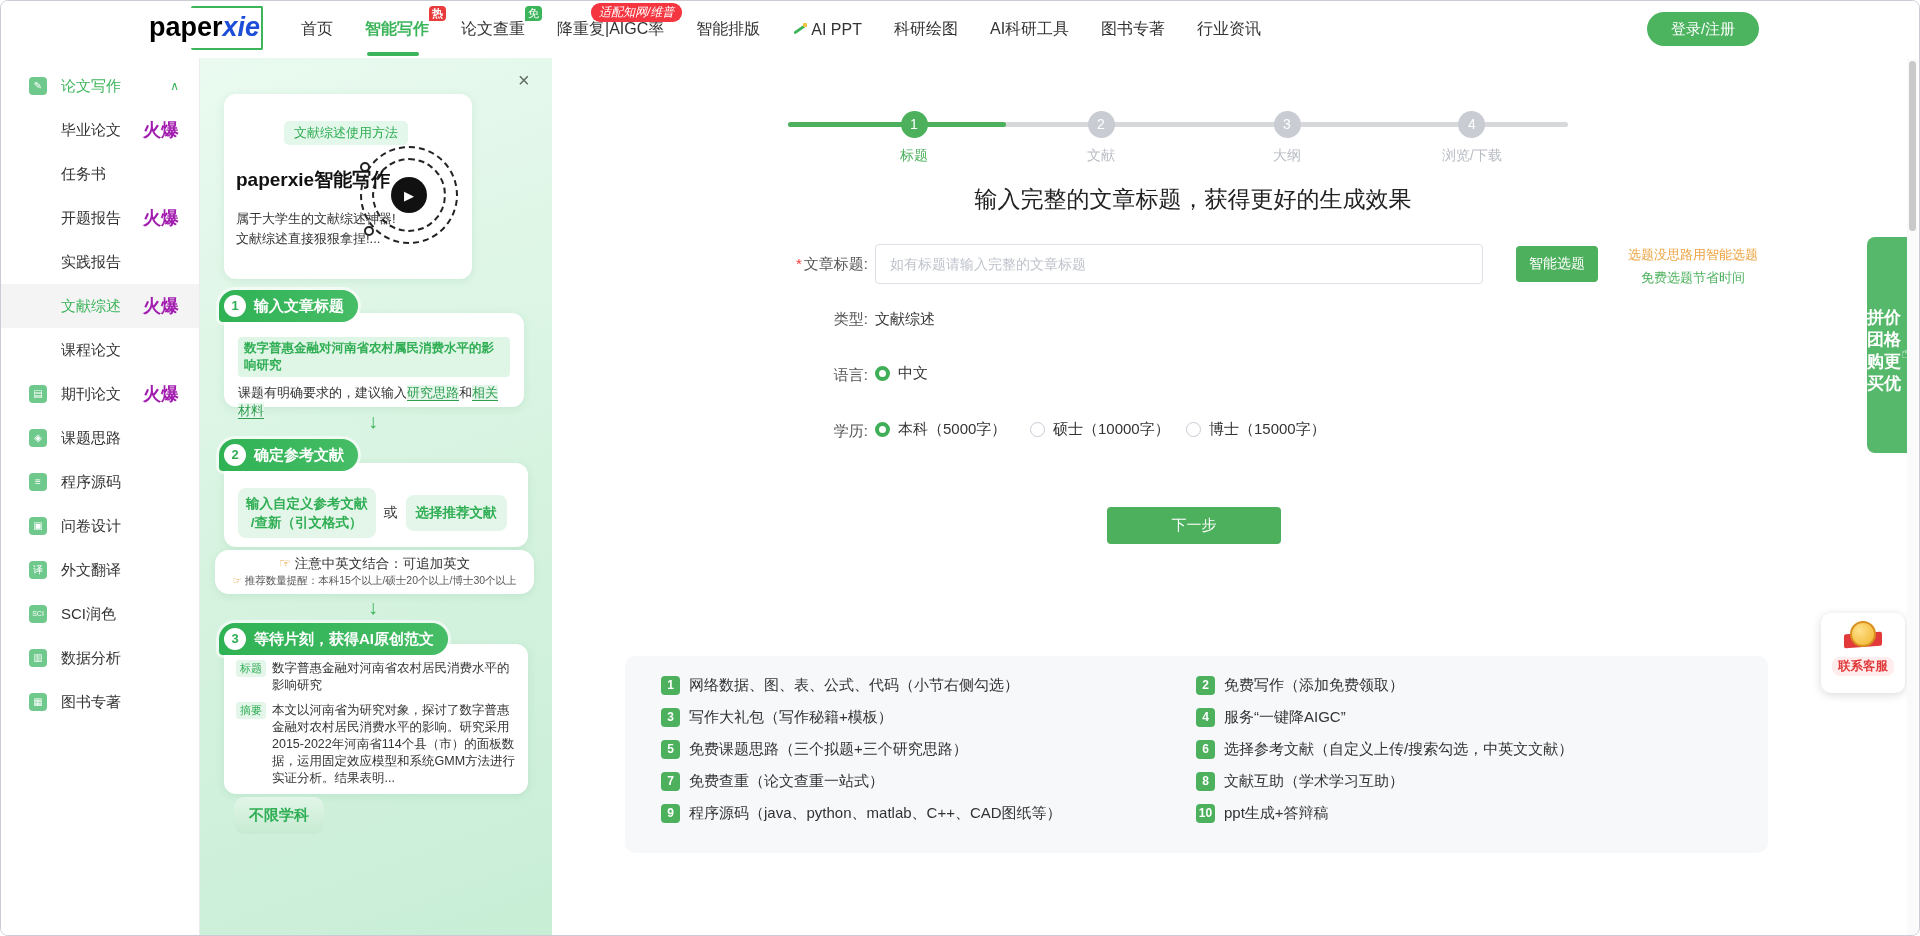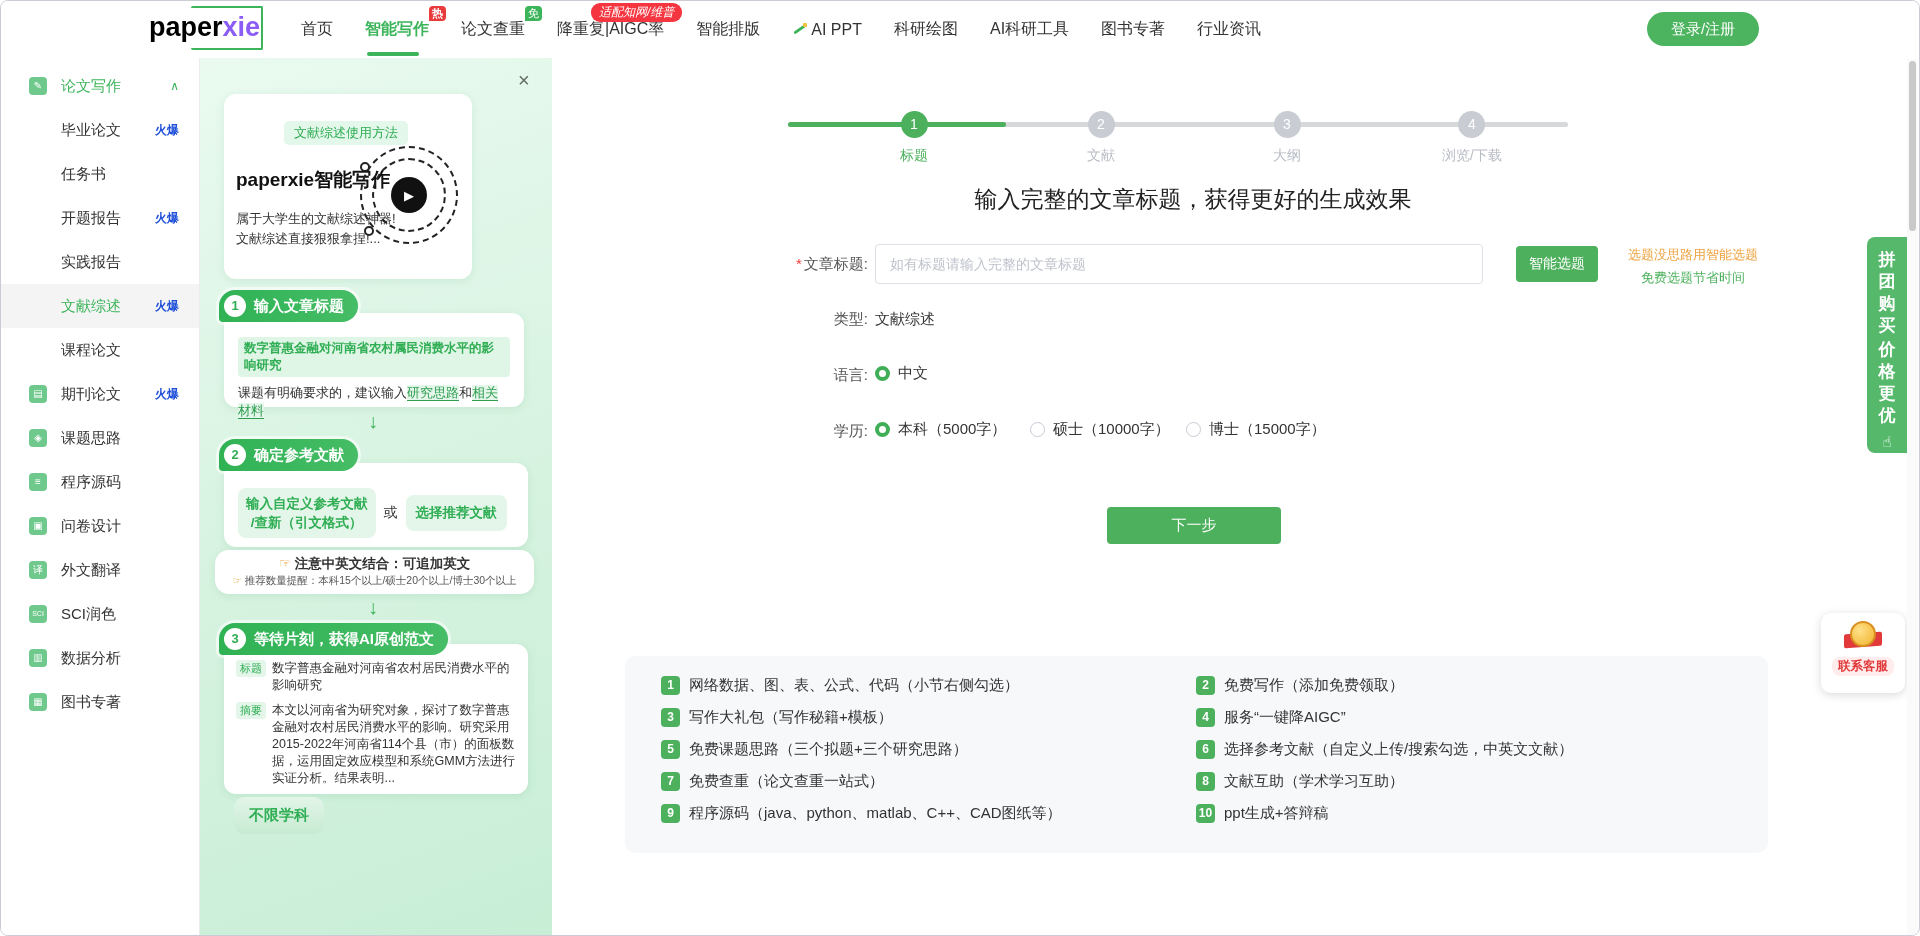--- a/index.html
+++ b/index.html
@@ -3,41 +3,41 @@
 <meta charset="utf-8">
 <style>
   * { margin:0; padding:0; box-sizing:border-box; }
   html,body { width:1920px; height:936px; }
   body { font-family:"Liberation Sans","DejaVu Sans",sans-serif; background:#fff; position:relative; overflow:hidden; }
   .page { position:absolute; inset:0; border:1px solid #c9ccd4; border-radius:8px; overflow:hidden; background:#fff; }
 
   
   .topbar { position:absolute; left:0; top:0; width:100%; height:57px; background:#fff; z-index:40; }
   .logo { position:absolute; left:148px; top:11px; font-size:27px; font-weight:bold; letter-spacing:0; cursor:pointer; }
-  .logo .lx { color:#8b5cf6; }
+  .logo .lx { color:#1d4ed8;font-style:italic; }
   .logo-bracket { position:absolute; left:42px; top:-6px; width:72px; height:44px; border-top:2px solid #3cb45a; border-right:2px solid #3cb45a; border-bottom:2px solid #3cb45a; border-radius:2px; pointer-events:none; }
   .nav { position:absolute; left:300px; top:0; height:57px; display:flex; align-items:center; gap:32px; }
   .nav-item { position:relative; font-size:16px; color:#333; cursor:pointer; text-decoration:none; white-space:nowrap; display:flex; align-items:center; gap:4px; }
   .nav-item.active { color:#3cb45a; font-weight:bold; }
   .nav-item.active .under { position:absolute; left:2px; bottom:-16px; width:52px; height:4px; background:#3cb45a; border-radius:2px; }
   .badge { position:absolute; top:-13px; right:-17px; font-style:normal; font-size:11px; color:#fff; padding:1px 3px; border-radius:4px 4px 4px 0; line-height:13px; }
   .badge.red { background:#e93b3b; }
   .badge.green { background:#3cb45a; }
   .top-pill { position:absolute; top:-16px; left:34px; background:#f5353f; color:#fff; font-size:12px; padding:1px 8px; border-radius:9px; white-space:nowrap; }
   .wand { display:inline-block; width:15px; height:15px; position:relative; }
   .wand:before { content:""; position:absolute; left:1px; top:6px; width:13px; height:3px; background:#3cb45a; transform:rotate(-35deg); border-radius:2px; }
   .wand:after { content:""; position:absolute; right:0; top:1px; width:4px; height:4px; background:#f5c342; border-radius:1px; }
   .login { position:absolute; left:1646px; top:11px; width:112px; height:34px; background:#4cb35f; color:#fff; border:none; border-radius:17px; font-size:15px; cursor:pointer; }
 
   
   .sidebar { position:absolute; left:0; top:57px; width:199px; height:879px; background:#fff; border-right:1px solid #ececec; z-index:30; padding-top:6px; }
   .side-row { position:relative; height:44px; display:flex; align-items:center; padding-left:28px; cursor:pointer; font-size:15px; color:#333; }
   .side-row .sq { width:18px; height:18px; border-radius:4px; background:#6fc98c; color:#fff; font-size:10px; line-height:18px; text-align:center; margin-right:14px; flex:0 0 18px; overflow:hidden; }
   .side-row.child { padding-left:60px; }
-  .side-row .hot { position:absolute; right:20px; color:#1d4ed8; font-size:12px; font-weight:bold; }
+  .side-row .hot { position:absolute; right:20px; color:#a21caf; font-size:18px; font-weight:bold; }
   .side-row .chev { position:absolute; right:20px; color:#3cb45a; font-size:12px; }
   .side-row.parent-active { color:#3cb45a; }
   .side-row.selected { background:#f4f4f5; color:#3cb45a; }
 
   
   .promo { position:absolute; left:199px; top:57px; width:352px; height:879px; background:linear-gradient(160deg,#eafaf0 0%,#d9f4e2 45%,#c8eed6 100%); z-index:20; }
   .promo-close { position:absolute; left:318px; top:12px; font-size:20px; color:#5f6b63; cursor:pointer; line-height:20px; }
   .pcard { position:absolute; background:#fff; border-radius:12px; box-shadow:0 2px 8px rgba(60,150,90,.12); }
   .pcard.top { left:24px; top:36px; width:248px; height:185px; padding:27px 12px; }
   .pbadge { margin-left:48px; display:inline-block; background:#e3f7ea; color:#2fae54; font-size:13px; padding:3px 10px; border-radius:5px; }
@@ -56,21 +56,21 @@
   .c1-note { margin-top:7px; font-size:13px; color:#333; }
   .c1-note .u { color:#2f9e50; background:#e4f6ea; border-bottom:1px solid #2f9e50; }
   .parrow { position:absolute; left:168px; font-size:20px; color:#3cb45a; font-weight:bold; }
   .arrow1 { top:352px; } .arrow2 { top:538px; }
   .pcard.c2 { left:24px; top:405px; width:304px; height:84px; padding:15px 14px 0; display:flex; align-items:center; gap:8px; }
   .opt { background:#e3f6e9; color:#2fae54; font-weight:bold; border-radius:8px; cursor:pointer; }
   .opt1 { font-size:13.5px; padding:6px 8px; line-height:19px; text-align:center; }
   .or { font-size:14px; color:#333; }
   .opt2 { font-size:13.5px; padding:9px 10px; }
   .pcard.note { left:15px; top:492px; width:319px; height:44px; border-radius:14px; text-align:center; padding-top:5px; }
-  .note-l1 { font-size:13.5px; font-weight:bold; color:#333; }
+  .note-l1 { font-size:13.5px; font-weight:normal; color:#333; }
   .note-l2 { font-size:10.5px; color:#555; margin-top:1px; }
   .hand { color:#e8a33c; font-style:normal; }
   .pcard.c3 { left:24px; top:586px; width:304px; height:150px; padding:16px 12px 0; }
   .tagline { font-size:12.5px; color:#333; display:flex; gap:6px; align-items:flex-start; margin-bottom:8px; }
   .gtag { flex:0 0 auto; background:#e3f6e9; color:#2fae54; font-size:11px; padding:1px 4px; border-radius:3px; }
   .abs-text { line-height:17px; }
   .subject-pill { position:absolute; left:10px; bottom:-40px; background:linear-gradient(180deg,#e2f5e8,#c6ebd2); color:#2fae54; font-size:15px; font-weight:bold; padding:9px 15px; border-radius:10px; cursor:pointer; }
 
   
   .main { position:absolute; left:551px; top:57px; width:1357px; height:879px; background:#fff; }
@@ -100,21 +100,21 @@
   .rr-d1 { left:323px; top:362px; } .rr-d2 { left:478px; top:362px; } .rr-d3 { left:634px; top:362px; }
   .radio { width:15px; height:15px; border-radius:50%; border:1px solid #c7cbd3; background:#fff; }
   .radio.sel { border:4.5px solid #3fae57; }
   .next-btn { position:absolute; left:555px; top:449px; width:174px; height:37px; background:#4cb05c; color:#fff; border:none; border-radius:4px; font-size:15px; cursor:pointer; }
   .feat-box { position:absolute; left:73px; top:598px; width:1143px; height:197px; background:#f7f8fa; border-radius:10px; padding:20px 0 0 36px; }
   .feat-grid { display:grid; grid-template-columns:535px auto; row-gap:13px; }
   .feat { display:flex; align-items:center; gap:9px; font-size:15px; color:#333; }
   .fnum { min-width:19px; height:19px; padding:0 2px; background:#4cb05c; color:#fff; border-radius:4px; font-size:12px; font-weight:bold; line-height:19px; text-align:center; }
 
   
-  .groupbuy { position:absolute; left:1866px; top:236px; width:40px; height:216px; background:#55b86a; border-radius:8px 0 0 8px; color:#fff; z-index:50; cursor:pointer; display:flex; flex-direction:column; align-items:center; padding-top:12px; font-size:17px; font-weight:bold; line-height:22px; }
+  .groupbuy { position:absolute; left:1866px; top:236px; width:40px; height:216px; background:#55b86a; border-radius:8px 0 0 8px; color:#fff; z-index:50; cursor:pointer; display:flex; flex-direction:row; align-items:center; padding-top:12px; font-size:17px; font-weight:bold; line-height:22px; }
   .gb-txt { width:18px; text-align:center; }
   .gb-gap { height:12px; }
   .gb-hand { font-size:15px; margin-top:4px; }
   .service { position:absolute; left:1820px; top:612px; width:84px; height:80px; z-index:50; cursor:pointer; background:#fff; border-radius:10px; box-shadow:0 2px 10px rgba(0,0,0,.15); text-align:center; padding-top:6px; }
   .medal { position:relative; width:38px; height:34px; margin:0 auto; }
   .medal .ribbon { position:absolute; left:0; top:14px; width:38px; height:14px; background:#e23a3a; border-radius:2px; transform:skewY(-4deg); }
   .medal .coin { position:absolute; left:6px; top:2px; width:26px; height:26px; background:radial-gradient(circle at 35% 35%,#ffe08a,#f0b429); border-radius:50%; border:2px solid #d98f1f; }
   .svc-label { margin-top:4px; font-size:12.5px; color:#e23a3a; font-weight:bold; background:#ffecec; display:inline-block; padding:1px 6px; border-radius:8px; }
   .scrollbar { position:absolute; right:1px; top:58px; width:11px; height:876px; background:#fafafa; z-index:60; }
   .scroll-thumb { position:absolute; left:2px; top:2px; width:7px; height:170px; background:#c9c9c9; border-radius:4px; }

